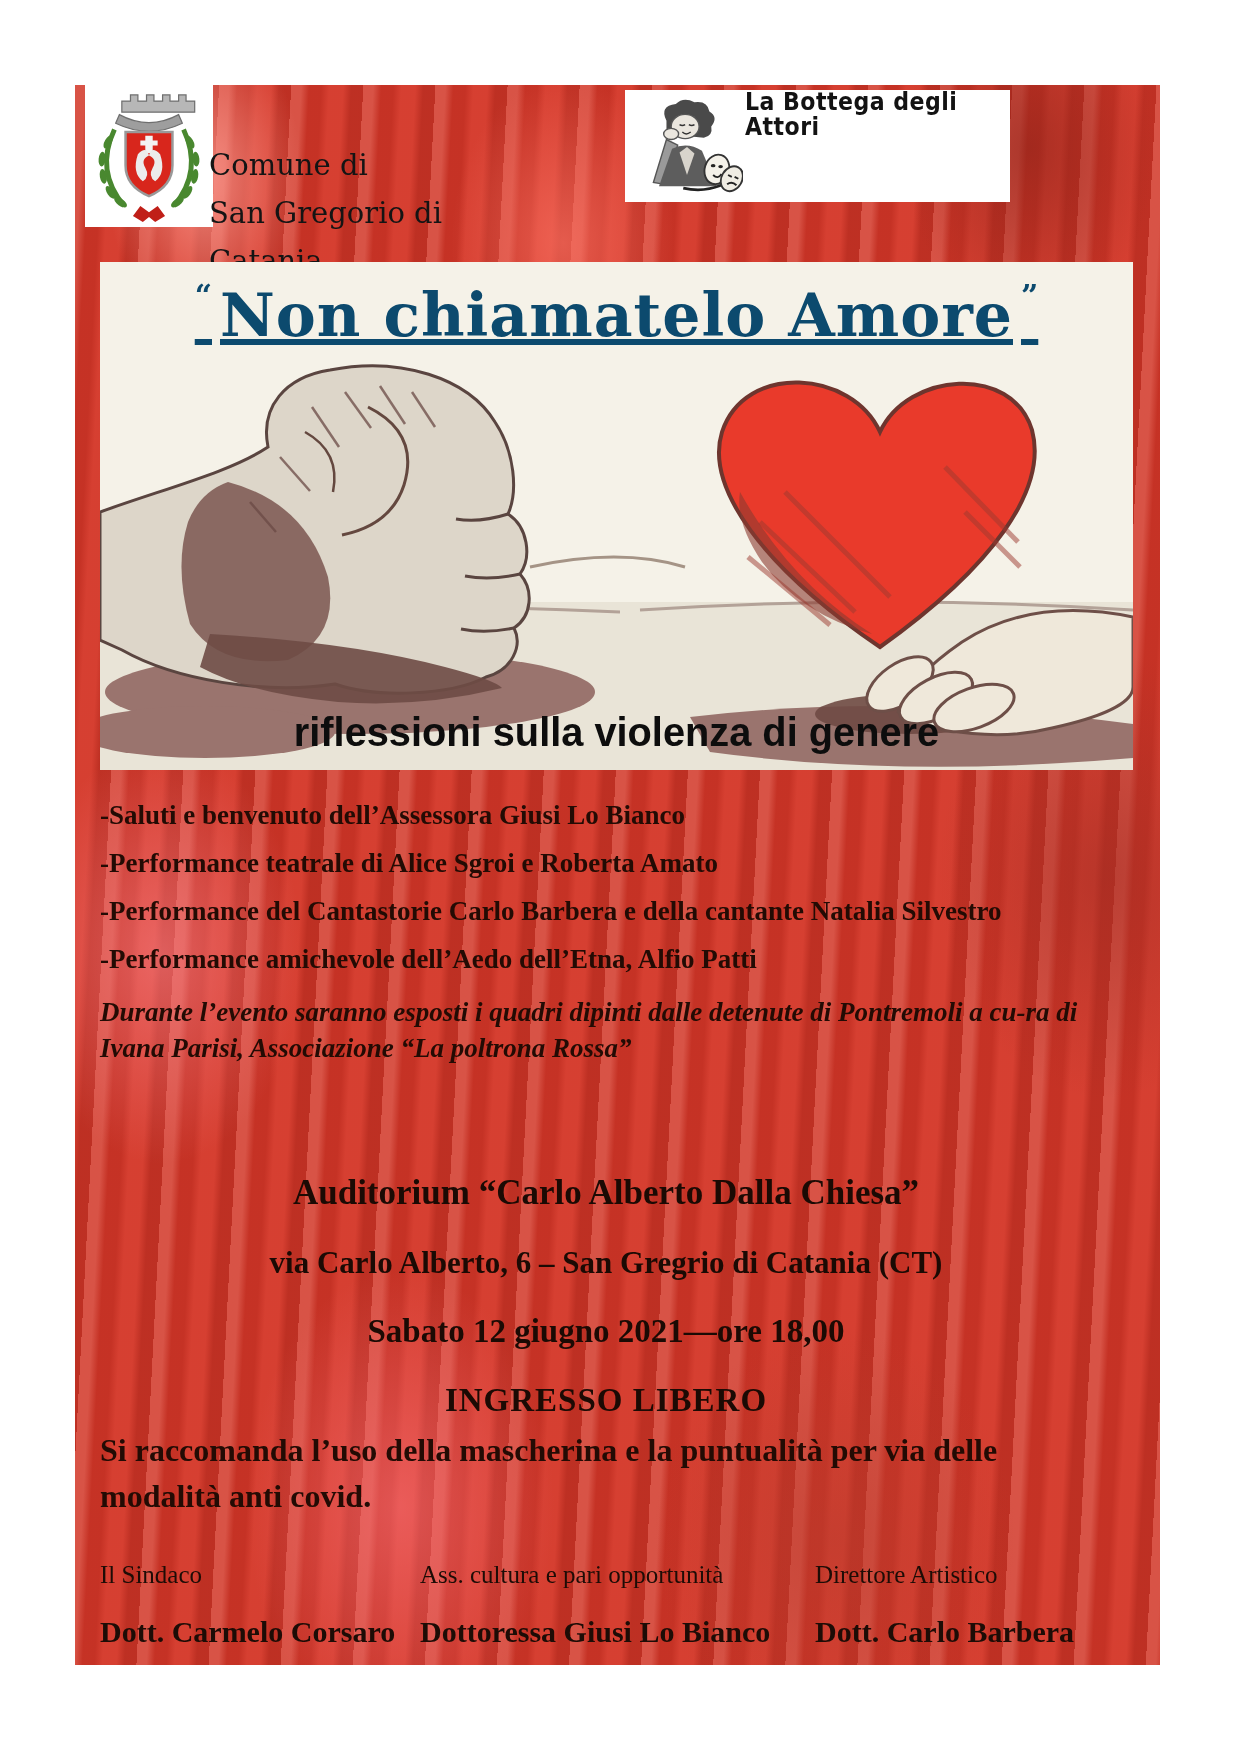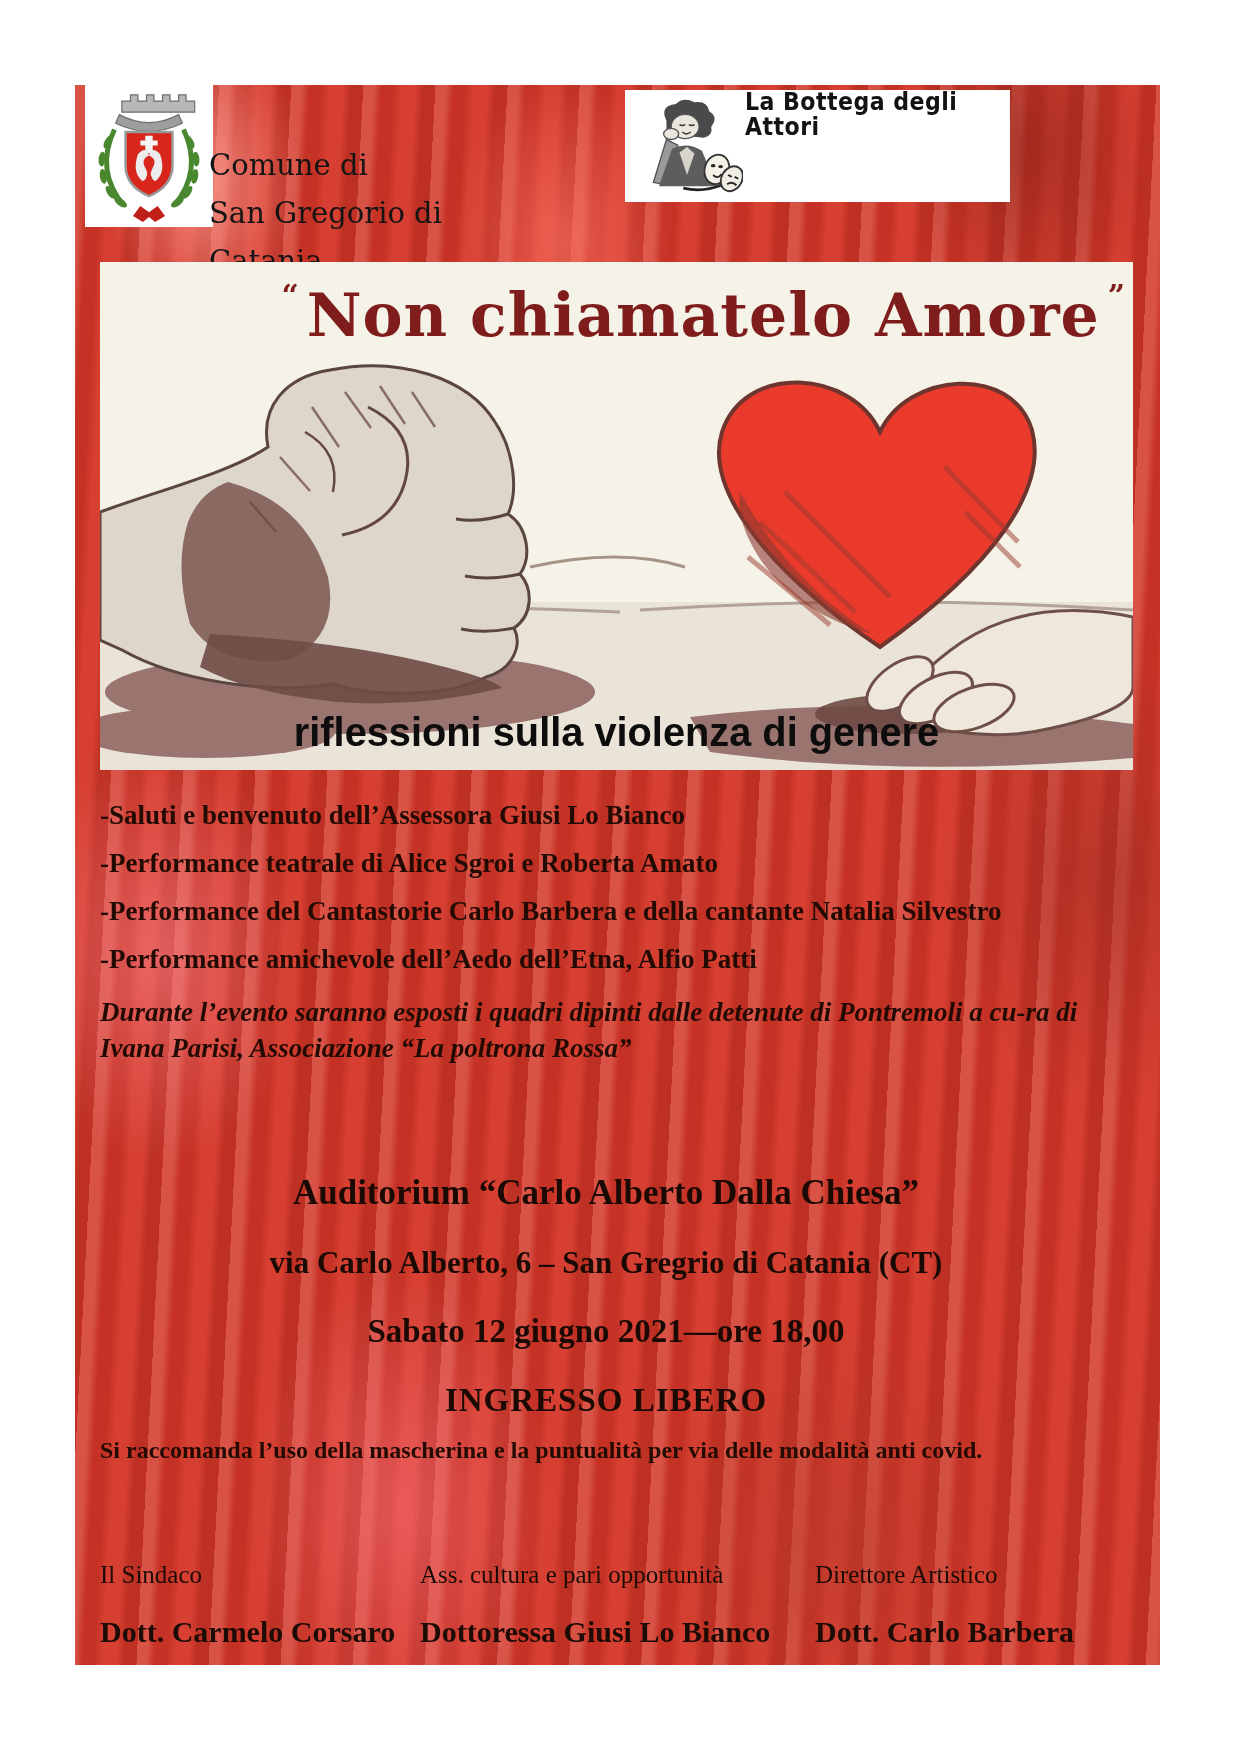--- a/index.html
+++ b/index.html
@@ -23,36 +23,36 @@
   .muni-text{position:absolute;left:134px;top:8px;width:340px;
     font-family:"DejaVu Serif",serif;font-weight:normal;font-size:29px;line-height:48px;color:#141414;margin-top:48px;}
   .bottega-box{position:absolute;left:550px;top:5px;width:385px;height:112px;background:#fff;
     display:flex;align-items:flex-start;overflow:hidden;}
   .bottega-box svg{width:112px;height:102px;flex:0 0 auto;margin:6px 0 0 6px;}
   .bottega-text{font-family:"DejaVu Sans",sans-serif;font-weight:800;font-size:24px;
     color:#131313;letter-spacing:.5px;transform:scaleX(.92);transform-origin:left center;
     line-height:1.05;margin-left:2px;}
   .panel{position:absolute;left:25px;top:177px;width:1033px;height:508px;background:#f5f2e8;overflow:hidden;}
   .drawing{position:absolute;left:0;top:100px;width:1033px;height:408px;}
-  .title{position:absolute;top:16px;left:0;right:0;text-align:right;z-index:2;
-    font-family:"DejaVu Serif",serif;font-weight:bold;font-size:60px;letter-spacing:1px;color:#7f1d1d;white-space:nowrap;}
+  .title{position:absolute;top:16px;left:0;right:0;text-align:center;z-index:2;
+    font-family:"DejaVu Serif",serif;font-weight:bold;font-size:60px;letter-spacing:1px;color:#0c4a6e;white-space:nowrap;text-decoration:underline;}
   .title .tq{font-size:30px;vertical-align:30px;margin:0 8px;letter-spacing:0;}
   .subtitle{position:absolute;bottom:14px;left:0;right:0;text-align:center;z-index:2;
     font-family:"Liberation Sans",sans-serif;font-weight:bold;font-size:41px;color:#0d0d0d;
     transform:scaleX(.97);}
   .program{position:absolute;left:25px;top:713px;width:1012px;color:#230b04;}
   .program .item{font-weight:bold;font-size:27px;line-height:34px;margin-bottom:14px;}
   .program .note{font-weight:bold;font-style:italic;font-size:27px;line-height:36px;margin-top:18px;}
   .center-block{position:absolute;left:25px;top:1088px;width:1012px;text-align:center;color:#1b0a04;}
   .venue-name{font-weight:bold;font-size:35px;}
   .venue-address{font-weight:bold;font-size:31px;margin-top:32px;}
   .venue-datetime{font-weight:bold;font-size:33px;margin-top:32px;}
   .venue-admission{font-weight:bold;font-size:33px;margin-top:32px;letter-spacing:1px;}
   .covid{position:absolute;left:25px;top:1342px;width:1012px;
-    font-weight:bold;font-size:24px;line-height:46px;color:#230b04;text-align:left;}
+    font-weight:bold;font-size:32px;line-height:46px;color:#230b04;text-align:left;}
   .signatures{position:absolute;left:25px;top:1476px;width:1012px;
     display:grid;grid-template-columns:320px 395px auto;row-gap:26px;color:#1d0c06;}
   .sig-role{font-size:25px;}
   .sig-name{font-size:30px;font-weight:bold;}
 </style>
 </head>
 <body>
 
 <div class="page">
   <div class="red-area">

